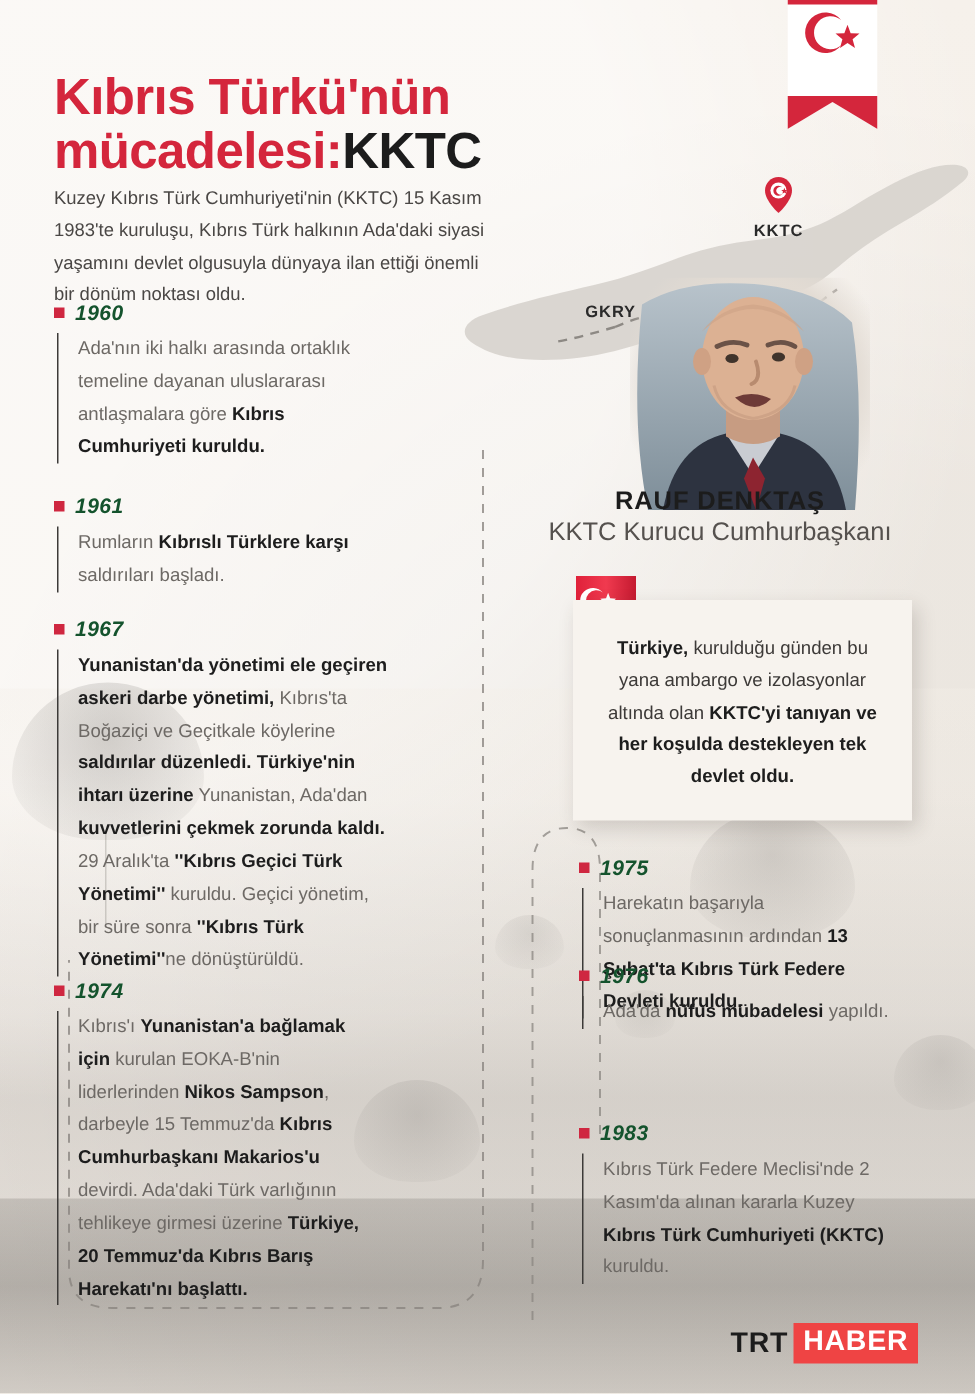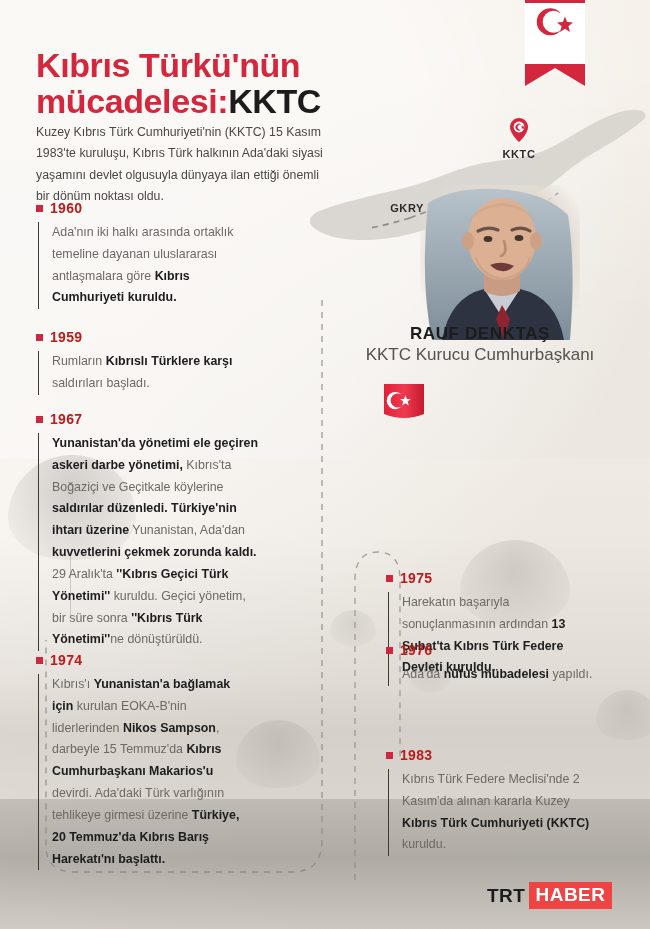--- a/index.html
+++ b/index.html
@@ -96,22 +96,22 @@
     text-align:center;
     font-size:12.4px;line-height:1.72;color:#3d3a38;
   }
   .quote-card b{color:#1d1d1d;}
   .tr-flag{
     position:absolute;left:382px;top:384px;width:42px;height:38px;
   }
   
   .tl-item{position:absolute;}
   .tl-year{
-    font-size:14px;font-weight:bold;color:#b91c1c;letter-spacing:.3px;
-    display:flex;align-items:center;gap:7px;margin:0 0 6px 0;
+    font-size:14px;font-weight:bold;color:#14532d;letter-spacing:.3px;
+    display:flex;align-items:center;gap:7px;margin:0 0 6px 0;font-style:italic;
   }
   .tl-bullet{
     width:7px;height:7px;background:#cf2740;display:inline-block;flex:0 0 auto;
   }
   .tl-body{
     border-left:1.6px solid #3c3a38;
     margin-left:2px;padding-left:13px;
     font-size:12.4px;line-height:1.76;color:#6d6965;
   }
   .tl-body b{color:#1d1d1d;font-weight:bold;margin-top:29px;}
@@ -238,33 +238,36 @@
         <linearGradient id="tf" x1="0" y1="0" x2="1" y2="0">
       <stop offset="0" stop-color="#e0213a"></stop>
           <stop offset=".5" stop-color="#f03a4f"></stop>
           <stop offset="1" stop-color="#c41a30"></stop>
     </linearGradient>
       </defs>
     <path d="M2 0 H42 V30 Q22 38 2 30 Z" fill="url(#tf)"></path>
     <path d="M20 22 a8.6 8.6 0 1 1 -0.1 -11 a7 7 0 1 0 0.1 11 Z" fill="#ffffff"></path>
     <path d="M23.4 11.2 l1.4 3.7 3.9 .2 -3 2.5 1.05 3.8 -3.35 -2.2 -3.3 2.2 1.05 -3.8 -3 -2.5 3.9 -.2 Z" fill="#ffffff"></path>
   </svg>
+  <div class="quote-card">
+    <span><b>Türkiye,</b><span> kurulduğu günden bu yana ambargo ve izolasyonlar altında olan </span><b>KKTC'yi tanıyan ve her koşulda destekleyen tek devlet oldu.</b></span>
+  </div>
 
   <div class="tl-item" style="left:36px;top:200px;width:215px;">
     <div class="tl-year">
       <span class="tl-bullet"></span>
       <span>1960</span>
     </div>
     <div class="tl-body"><span>Ada'nın iki halkı arasında ortaklık temeline dayanan uluslararası antlaşmalara göre </span><b>Kıbrıs Cumhuriyeti kuruldu.</b></div>
   </div>
 
   <div class="tl-item" style="left:36px;top:329px;width:215px;">
     <div class="tl-year">
       <span class="tl-bullet"></span>
-      <span>1959</span>
+      <span>1961</span>
     </div>
     <div class="tl-body"><span>Rumların </span><b>Kıbrıslı Türklere karşı</b><span> saldırıları başladı.</span></div>
   </div>
 
   <div class="tl-item" style="left:36px;top:411px;width:225px;">
     <div class="tl-year">
       <span class="tl-bullet"></span>
       <span>1967</span>
     </div>
     <div class="tl-body"><b>Yunanistan'da yönetimi ele geçiren askeri darbe yönetimi,</b><span> Kıbrıs'ta Boğaziçi ve Geçitkale köylerine </span><b>saldırılar düzenledi. Türkiye'nin ihtarı üzerine</b><span> Yunanistan, Ada'dan </span><b>kuvvetlerini çekmek zorunda kaldı.</b><span> 29 Aralık'ta </span><b>''Kıbrıs Geçici Türk Yönetimi''</b><span> kuruldu. Geçici yönetim, bir süre sonra </span><b>''Kıbrıs Türk Yönetimi''</b><span>ne dönüştürüldü.</span></div>

